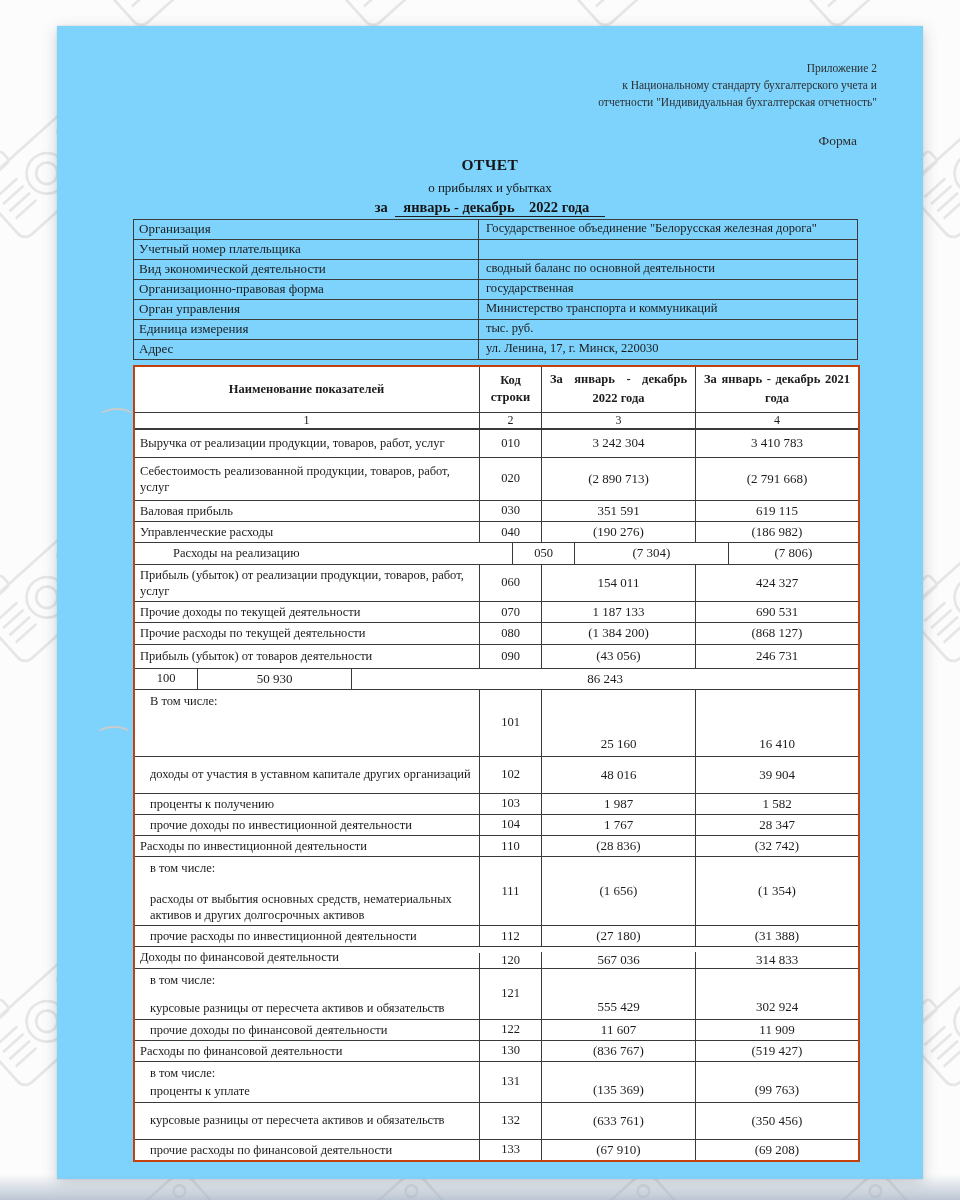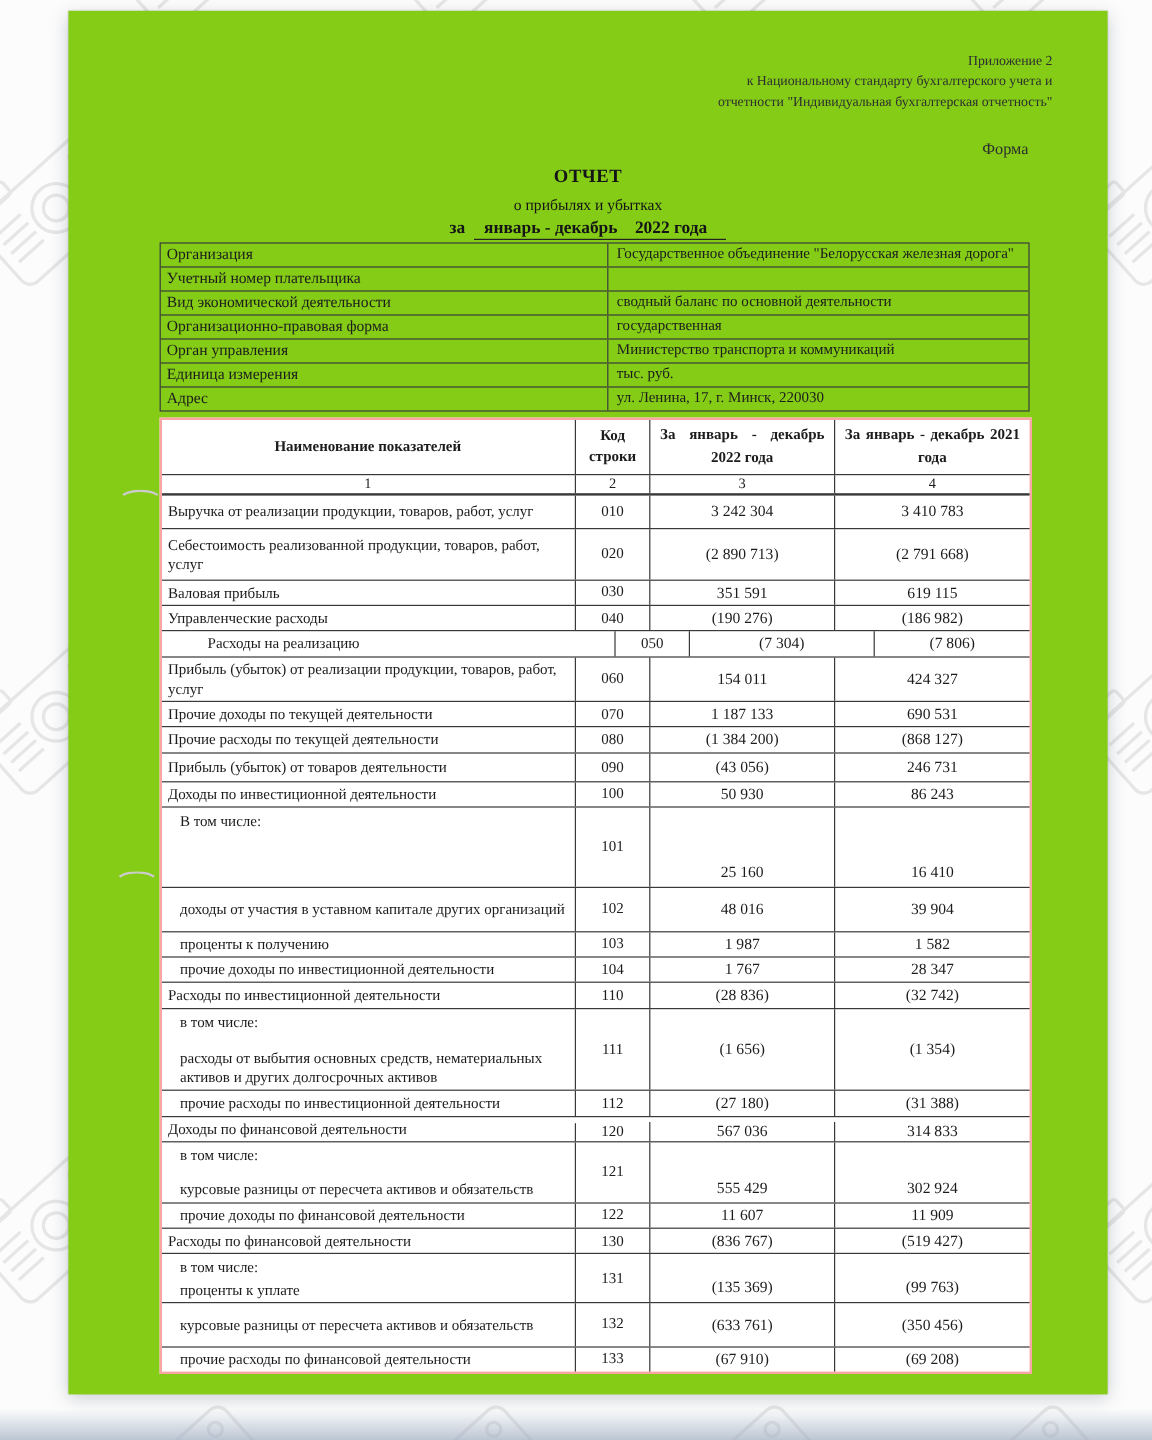--- a/index.html
+++ b/index.html
@@ -12,50 +12,50 @@
   
   .wm-layer{position:absolute;inset:0;z-index:0;}
   .wm{position:absolute;width:130px;height:96px;transform:rotate(-42deg);opacity:.9;}
   .wm svg{width:100%;height:100%;}
   .bottom-fade{
     position:absolute;left:0;right:0;bottom:0;height:26px;z-index:3;
     background:linear-gradient(180deg,rgba(160,175,194,0) 0%,rgba(160,175,194,.7) 100%);
   }
   
   .sheet{
-    position:absolute;left:57px;top:9px;width:866px;height:1153px;z-index:1;
-    background:#84cc16;
+    position:absolute;left:57px;top:26px;width:866px;height:1153px;z-index:1;
+    background:#7dd3fc;
     box-shadow:0 4px 14px rgba(60,70,90,.25), 0 0 2px rgba(0,0,0,.12);
   }
   .arc{
     position:absolute;z-index:2;width:34px;height:16px;
     border:2px solid transparent;border-top-color:#cbcbcb;border-radius:50%;
   }
   
   .appendix{position:absolute;top:34px;left:0;right:0;padding-right:46px;
     text-align:right;font-size:11.5px;line-height:17px;color:#2e2e30;}
   .form-label{position:absolute;top:107px;left:0;right:0;padding-right:66px;
     text-align:right;font-size:13.5px;color:#2e2e30;}
   .title-block{position:absolute;top:130px;left:0;right:0;text-align:center;color:#151517;}
   .title-l1{font-size:15.5px;font-weight:bold;letter-spacing:.5px;}
   .title-l2{font-size:13px;font-weight:normal;margin-top:6px;}
   .title-l3{font-size:14.5px;font-weight:bold;margin-top:3px;}
   .title-l3 .u{white-space:pre-wrap;border-bottom:1.6px solid #222;padding:0 16px 1px 8px;}
   .title-l3 .za{margin-right:4px;}
   
   .info-table{position:absolute;left:76px;top:193px;width:723px;
     border:1.6px solid #3b3b3d;border-bottom-width:1.6px;}
-  .irow{display:flex;min-height:19px;border-bottom:1px solid #3b3b3d;gap:28px;}
+  .irow{display:flex;min-height:19px;border-bottom:1px solid #3b3b3d;}
   .irow:last-child{border-bottom:none;}
   .ilabel{width:344px;box-sizing:border-box;padding:1px 4px 0 5px;font-size:13px;}
   .ivalue{flex:1;box-sizing:border-box;border-left:1px solid #3b3b3d;
     padding:1px 4px 0 7px;font-size:12.5px;}
   
   .mtable{position:absolute;left:76px;top:339px;width:723px;
-    border:2px solid #fca5a5;background:#fff;}
+    border:2px solid #c2410c;background:#fff;}
   .mrow{display:flex;align-items:stretch;}
   .c{box-sizing:border-box;}
   .c + .c{border-left:1px solid #39393b;}
   .cname{width:344px;display:flex;flex-direction:column;justify-content:center;
     padding:2px 6px 2px 5px;font-size:12.5px;line-height:1.3;}
   .ccode{width:62px;display:flex;align-items:center;justify-content:center;
     font-size:12.5px;}
   .cval{width:154px;display:flex;align-items:center;justify-content:center;
     font-size:13px;text-align:center;}
   .cval2{flex:1;display:flex;align-items:center;justify-content:center;
@@ -590,24 +590,20 @@
     <div class="c cname">
 
       <div class="lbl">Прибыль (убыток) от товаров деятельности</div>
     </div>
     <div class="c ccode">090</div>
     <div class="c cval">(43 056)</div>
     <div class="c cval2">246 731</div>
   </div>
 
   <div class="mrow trow" style="min-height: 20px;">
-    <div class="c cname">
-
-      <div class="lbl">Доходы по инвестиционной деятельности</div>
-    </div>
     <div class="c ccode">100</div>
     <div class="c cval">50 930</div>
     <div class="c cval2">86 243</div>
   </div>
 
   <div class="mrow trow" style="min-height: 66px;">
     <div class="c cname top indent">
       <div class="prefix">В том числе:</div>
       <div class="gap" style="height: 14px;"></div>
     </div>

